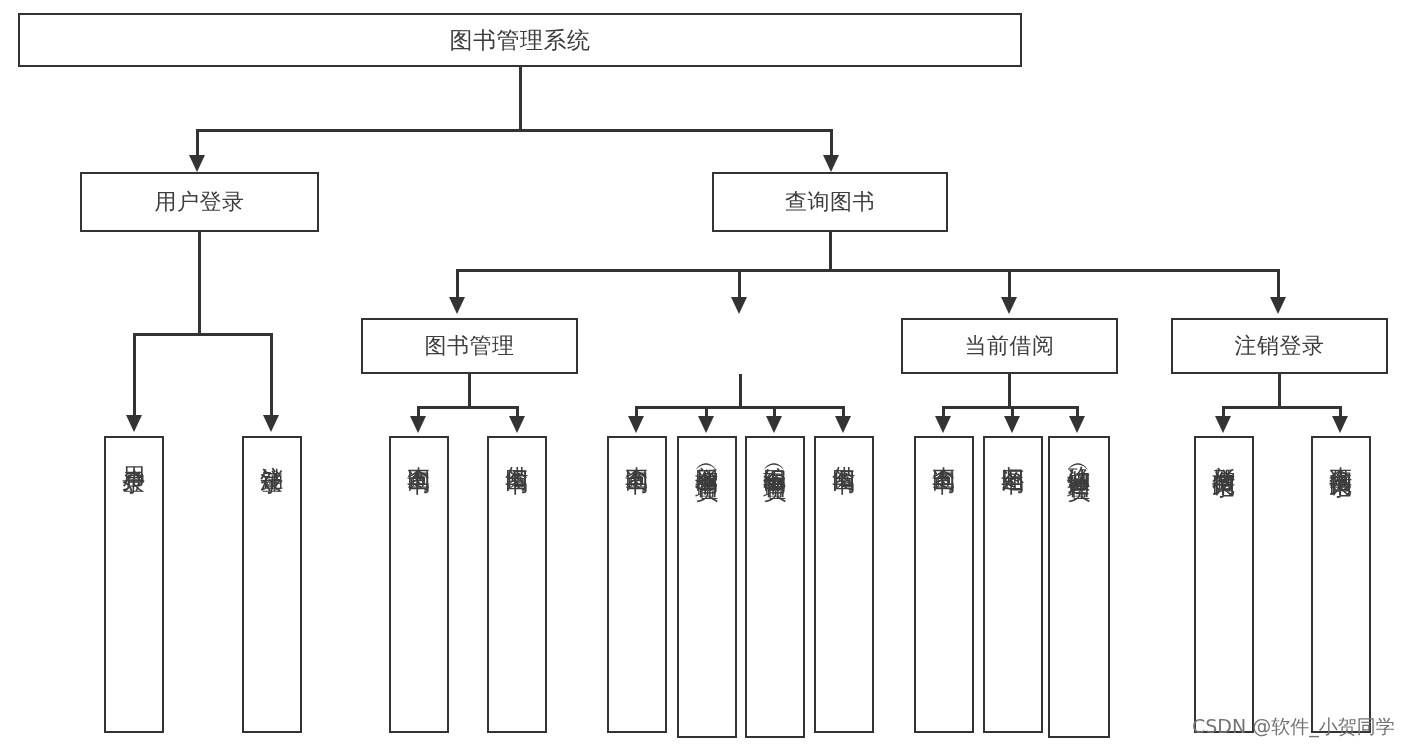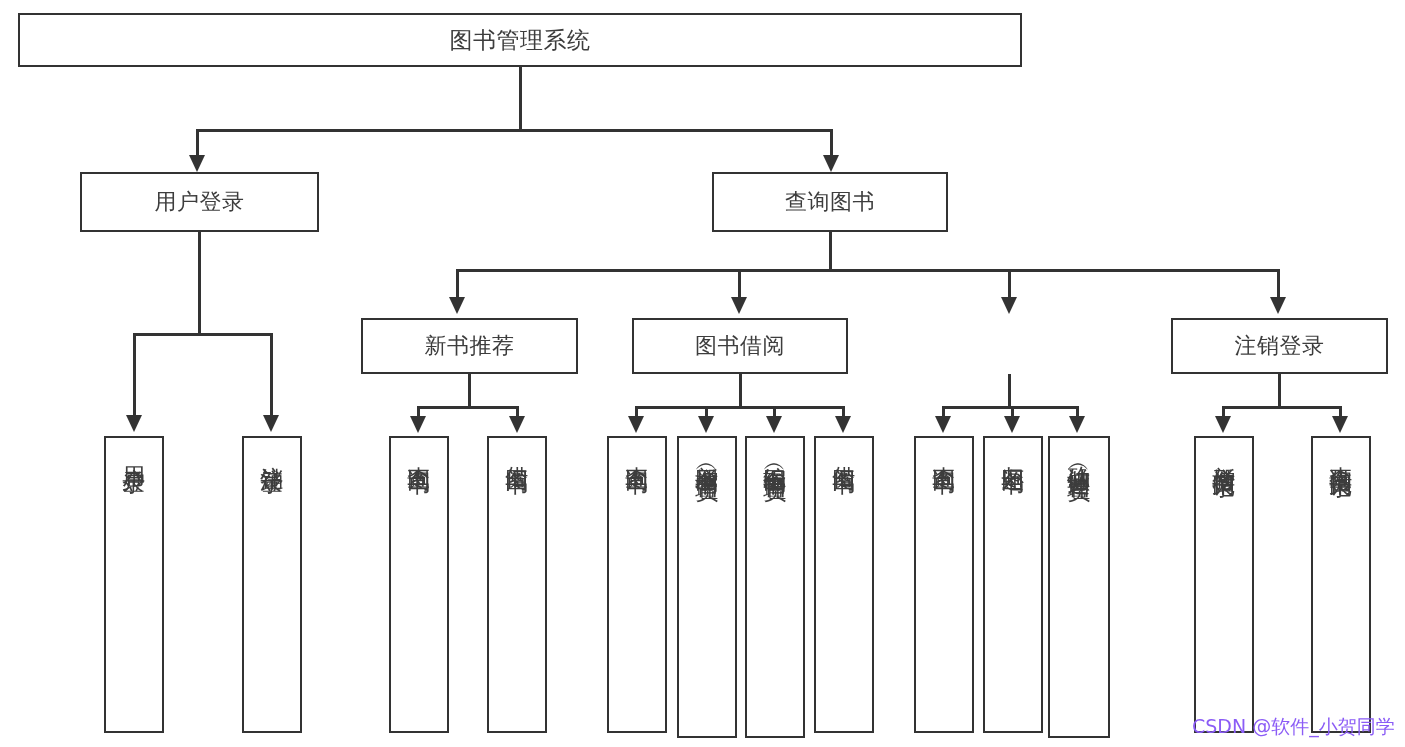--- a/index.html
+++ b/index.html
@@ -52,21 +52,21 @@
     position:absolute;
     width:0;height:0;
     border-left:8px solid transparent;
     border-right:8px solid transparent;
     border-top:17px solid #333333;
   }
 
   
   #watermark{
     position:absolute;
-    color:#8b5cf6;
+    color:#737373;
     font-size:19px;
     white-space:nowrap;
     user-select:none;
   }
 </style>
 </head>
 <body>
 
 <div id="stage">
 
@@ -102,24 +102,24 @@
   <div class="vline" style="left:456px;top:269px;height:30px;"></div>
   <div class="arrow" style="left:449px;top:297px;"></div>
   <div class="vline" style="left:738px;top:269px;height:30px;"></div>
   <div class="arrow" style="left:731px;top:297px;"></div>
   <div class="vline" style="left:1008px;top:269px;height:30px;"></div>
   <div class="arrow" style="left:1001px;top:297px;"></div>
   <div class="vline" style="left:1277px;top:269px;height:30px;"></div>
   <div class="arrow" style="left:1270px;top:297px;"></div>
 
   <div class="box h-node" style="left:361px;top:318px;width:217px;height:56px;">
-    <span class="lbl">新书推荐</span>
-  </div>
-  <div class="box h-node" style="left:632px;top:318px;width:216px;height:56px;">
-    <span class="lbl">图书借阅</span>
+    <span class="lbl">图书管理</span>
+  </div>
+  <div class="box h-node" style="left:901px;top:318px;width:217px;height:56px;">
+    <span class="lbl">当前借阅</span>
   </div>
   <div class="box h-node" style="left:1171px;top:318px;width:217px;height:56px;">
     <span class="lbl">注销登录</span>
   </div>
 
   <div class="vline" style="left:468px;top:374px;height:34px;"></div>
   <div class="hline" style="left:417px;top:406px;width:102px;"></div>
   <div class="vline" style="left:417px;top:406px;height:12px;"></div>
   <div class="arrow" style="left:410px;top:416px;"></div>
   <div class="vline" style="left:516px;top:406px;height:12px;"></div>

